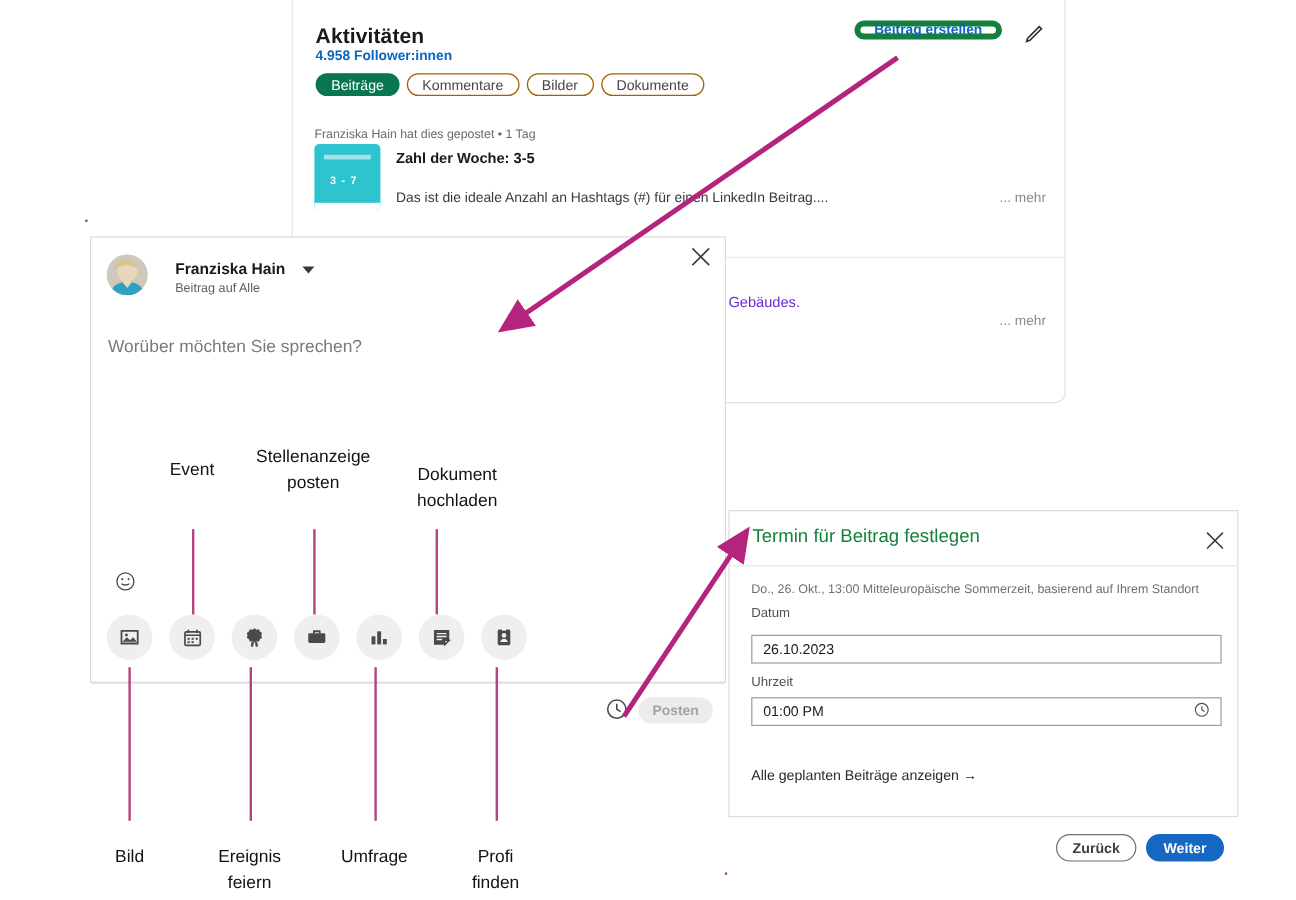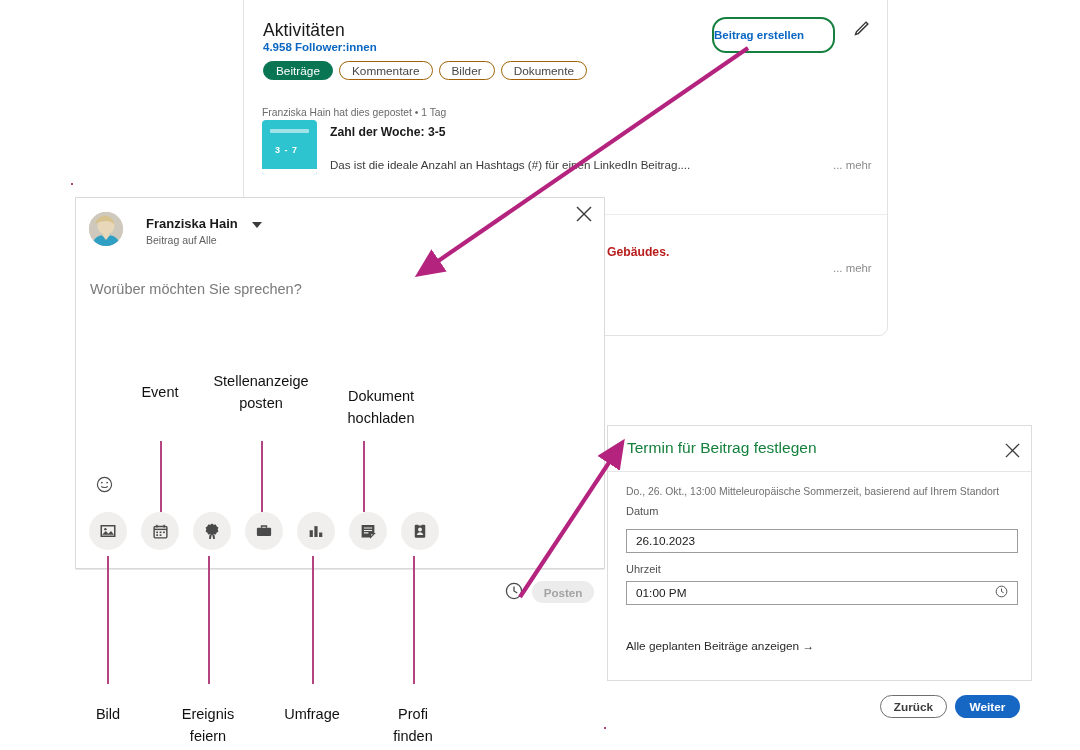--- a/index.html
+++ b/index.html
@@ -11,30 +11,30 @@
   }
   .abs{position:absolute;}
 
   
   #activity-card{
     left:243px;top:-12px;width:645px;height:348px;
     background:#ffffff;border:1px solid #e2e2e2;border-radius:9px;
     box-sizing:border-box;
   }
   #activity-title{
-    left:263px;top:20px;font-size:17.5px;font-weight:400;color:#191919;
+    left:263px;top:20px;font-size:17.5px;font-weight:700;color:#191919;
     letter-spacing:.1px;
   }
   #activity-followers{
     left:263px;top:41px;font-size:11.5px;font-weight:600;color:#0a66c2;
   }
   #create-post-btn{
-    left:712px;top:17px;width:123px;height:36px;border:2px solid #15803d;
+    left:712px;top:17px;width:123px;height:16px;border:5px solid #15803d;
     border-radius:14px;color:#0a66c2;font-size:11.5px;font-weight:600;
-    display:flex;align-items:center;background:transparent;
+    display:flex;align-items:center;justify-content:center;background:transparent;
     box-sizing:border-box;cursor:pointer;
   }
   #edit-pencil{left:850px;top:18px;width:22px;height:22px;}
 
   .filter-pill{
     height:19px;border-radius:13px;display:flex;align-items:center;
     justify-content:center;font-size:11.8px;font-weight:400;
     box-sizing:border-box;padding:0 12px;cursor:pointer;
   }
   .filter-pill.sel{background:#0a7553;color:#ffffff;border:1px solid #0a7553;}
@@ -54,21 +54,21 @@
     position:absolute;left:13px;top:25px;font-size:9px;color:#ffffff;
     font-weight:600;letter-spacing:1px;
   }
   #post-thumb .tfoot{
     position:absolute;left:0;right:0;bottom:0;height:6px;background:#ffffff;
   }
   #post-headline{left:330px;top:125px;font-size:12.2px;font-weight:700;color:#191919;}
   #post-snippet{left:330px;top:158px;font-size:11.6px;color:#3a3a3a;}
   #more-1{left:833px;top:159px;font-size:11.4px;color:#8a8a8a;}
   #feed-divider{left:244px;top:214px;width:643px;height:1px;background:#ececec;}
-  #post2-text{left:607px;top:245px;font-size:12.2px;font-weight:700;color:#b91c1c;}
+  #post2-text{left:607px;top:245px;font-size:12.2px;font-weight:400;color:#6d28d9;}
   #more-2{left:833px;top:262px;font-size:11.4px;color:#8a8a8a;}
 
   
   #composer{
     left:75px;top:197px;width:530px;height:372px;background:#ffffff;
     border:1px solid #d9d9d9;box-sizing:border-box;
   }
   #composer-avatar{
     left:89px;top:212px;width:34px;height:34px;border-radius:50%;
     overflow:hidden;background:#c8c2b8;

